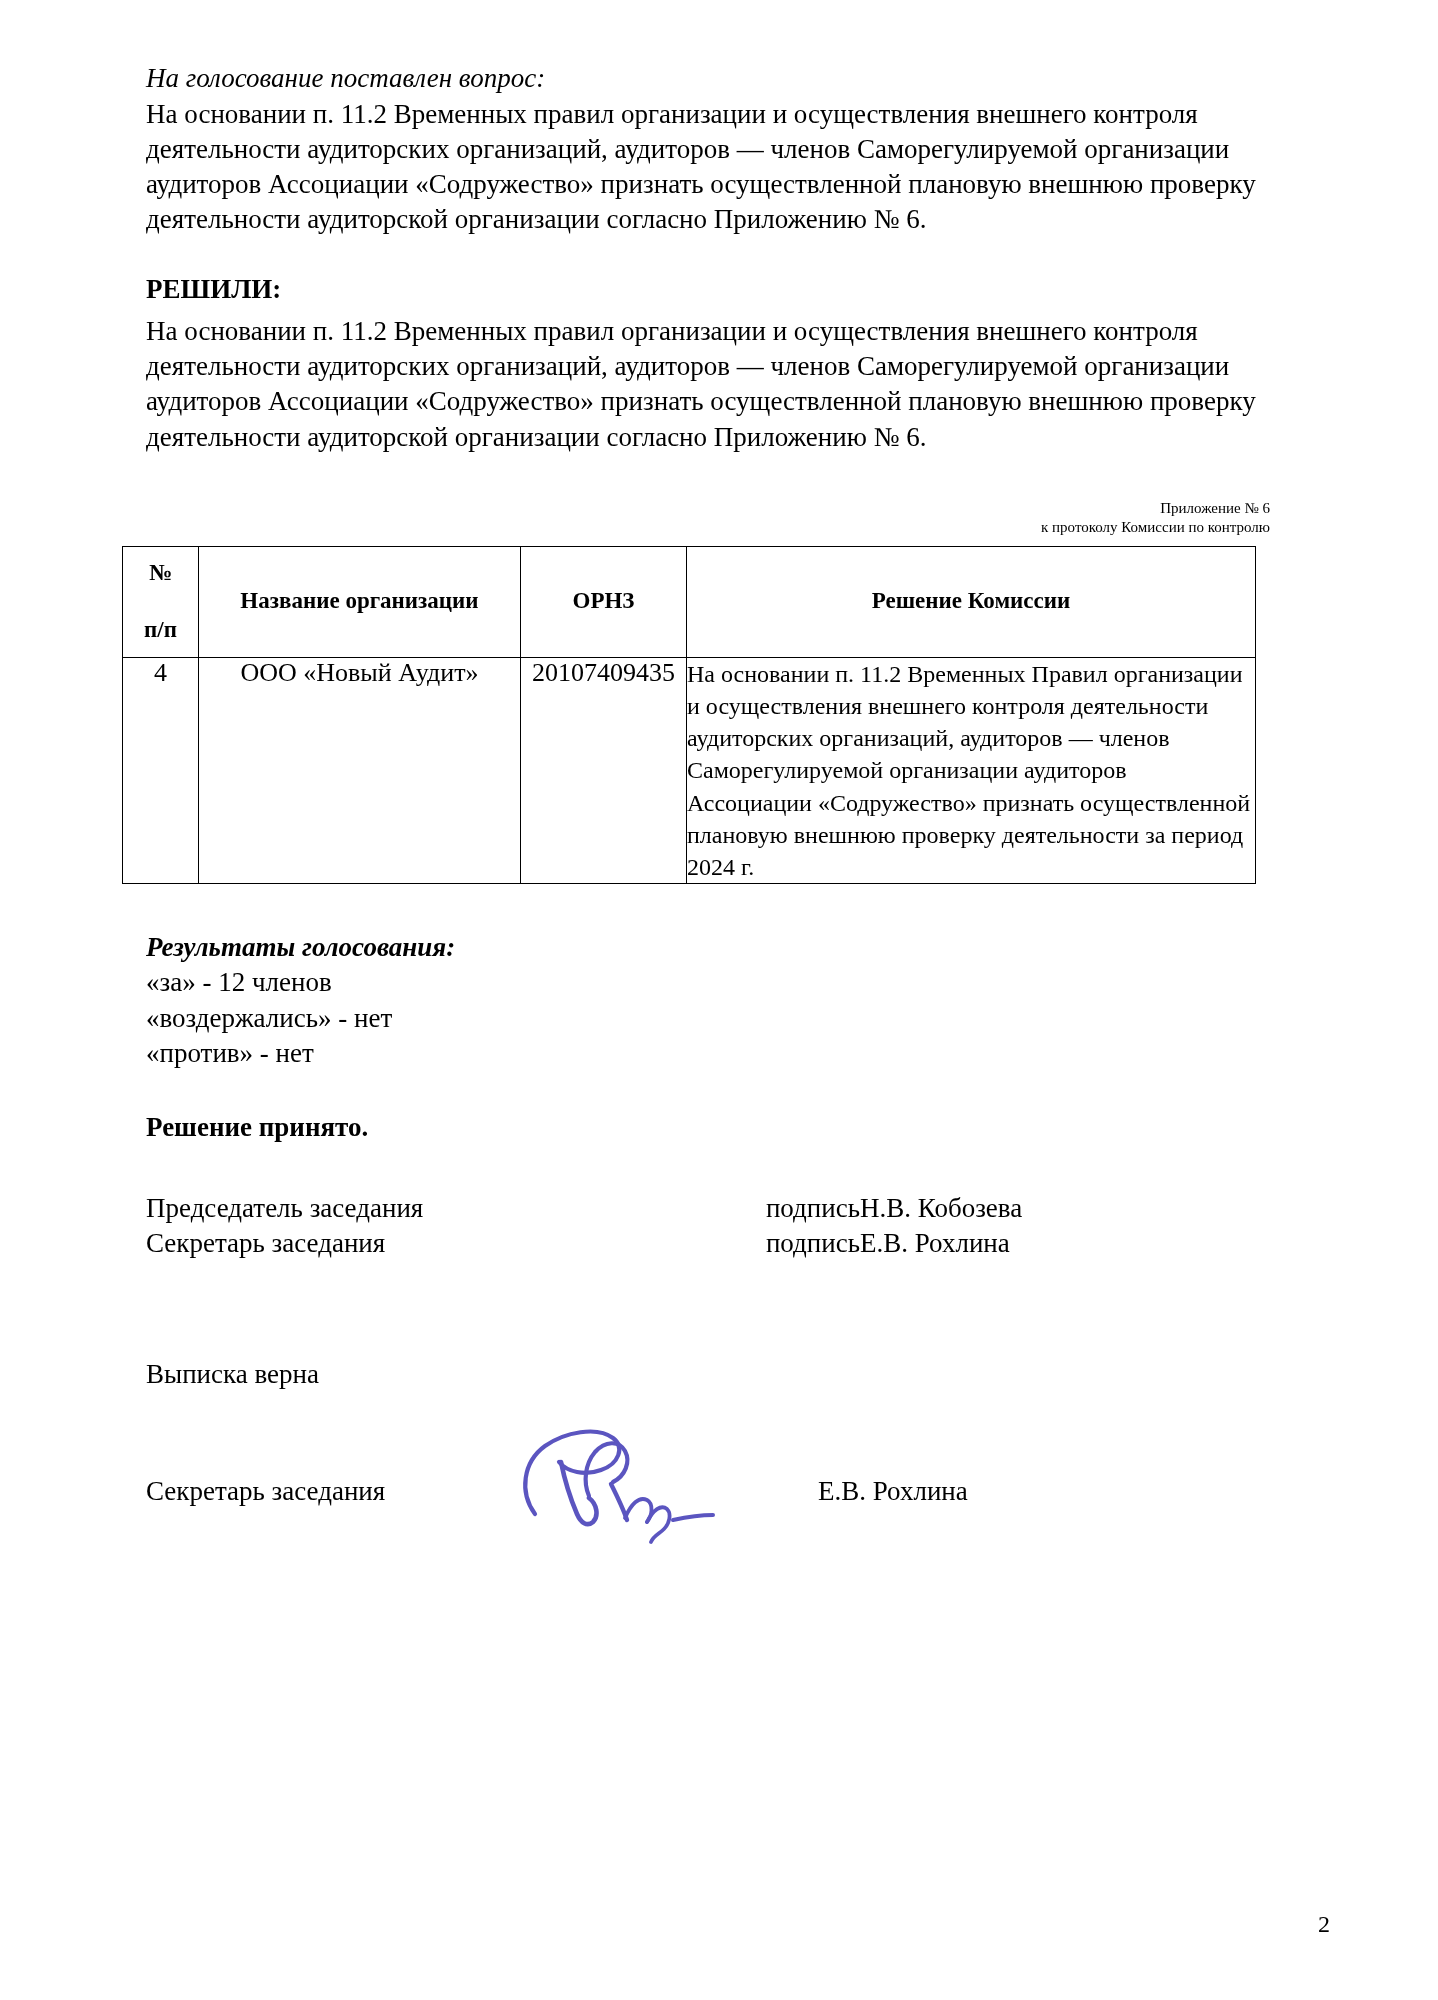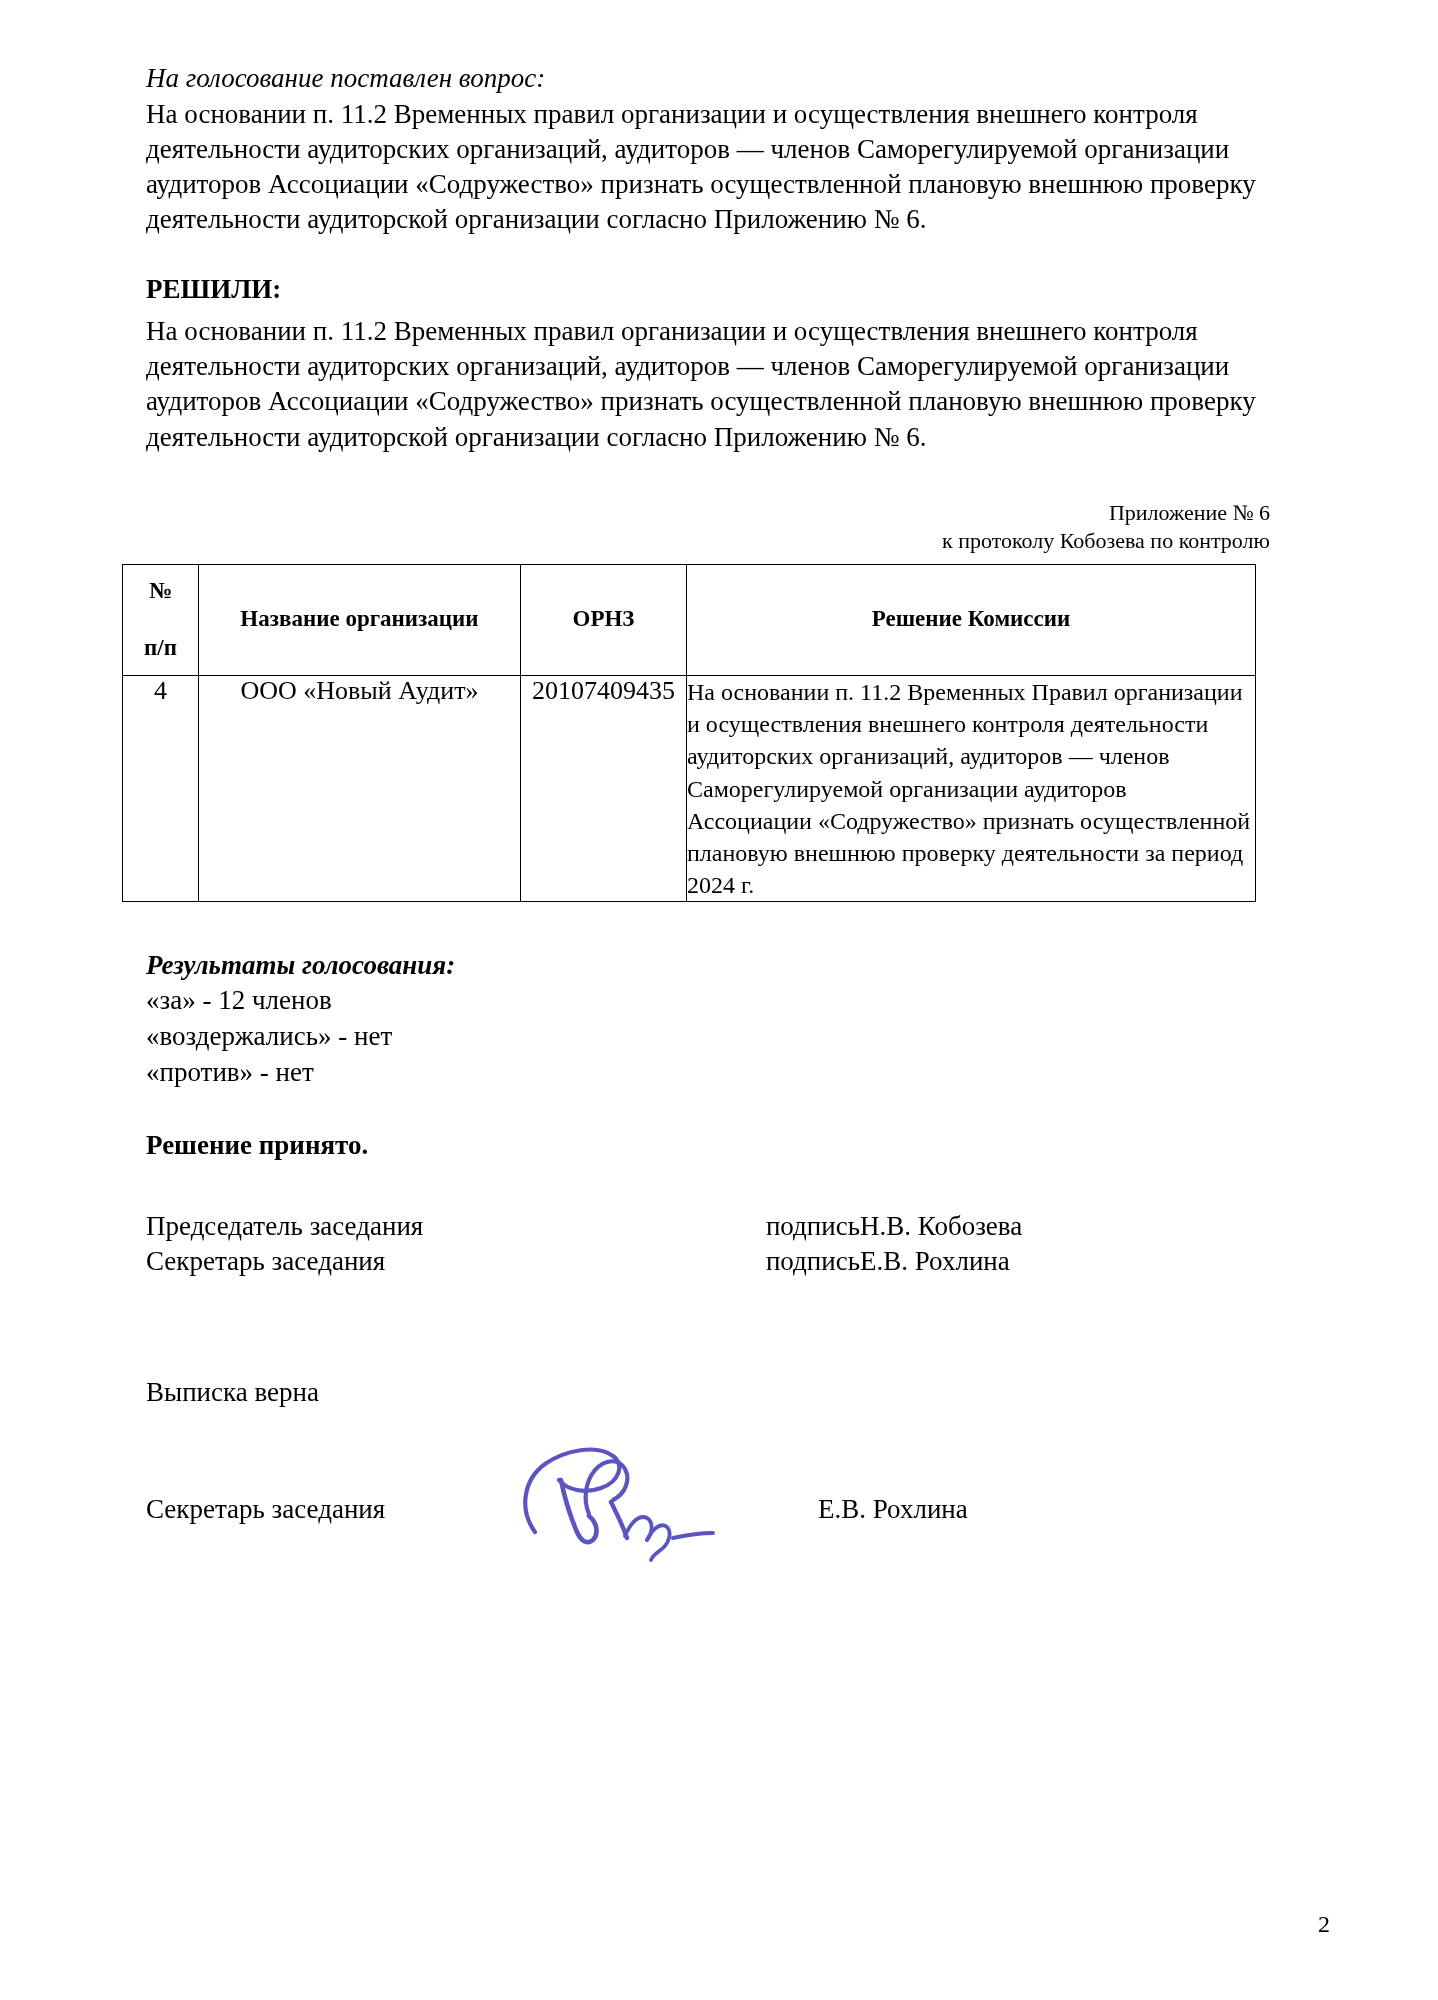--- a/index.html
+++ b/index.html
@@ -56,21 +56,21 @@
   .block-q { margin-top: 62px; }
   .block-q .para { margin-top: 2px; }
 
   .block-resh { margin-top: 36px; }
   .block-resh .para { margin-top: 8px; }
 
   
   .appendix-caption {
     margin-top: 44px;
     text-align: right;
-    font-size: 22px;
+    font-size: 15px;
     line-height: 1.30;
   }
   .appendix-caption div { white-space: nowrap; }
 
   
   table.decision-table {
     border-collapse: collapse;
     width: 1133px;
     margin-top: 8px;
     margin-left: -24px;
@@ -206,21 +206,21 @@
       <p class="para">На основании п. 11.2 Временных правил организации и осуществления внешнего контроля деятельности аудиторских организаций, аудиторов — членов Саморегулируемой организации аудиторов Ассоциации «Содружество» признать осуществленной плановую внешнюю проверку деятельности аудиторской организации согласно Приложению № 6.</p>
     </section>
 
     <section class="block-resh">
       <p class="heading-bold">РЕШИЛИ:</p>
       <p class="para">На основании п. 11.2 Временных правил организации и осуществления внешнего контроля деятельности аудиторских организаций, аудиторов — членов Саморегулируемой организации аудиторов Ассоциации «Содружество» признать осуществленной плановую внешнюю проверку деятельности аудиторской организации согласно Приложению № 6.</p>
     </section>
 
     <section class="appendix-caption">
       <div>Приложение № 6</div>
-      <div>к протоколу Кобозева по контролю</div>
+      <div>к протоколу Комиссии по контролю</div>
     </section>
 
     <table class="decision-table">
       <colgroup>
         <col class="col-num">
         <col class="col-name">
         <col class="col-ornz">
         <col class="col-dec">
       </colgroup>
       <thead>

